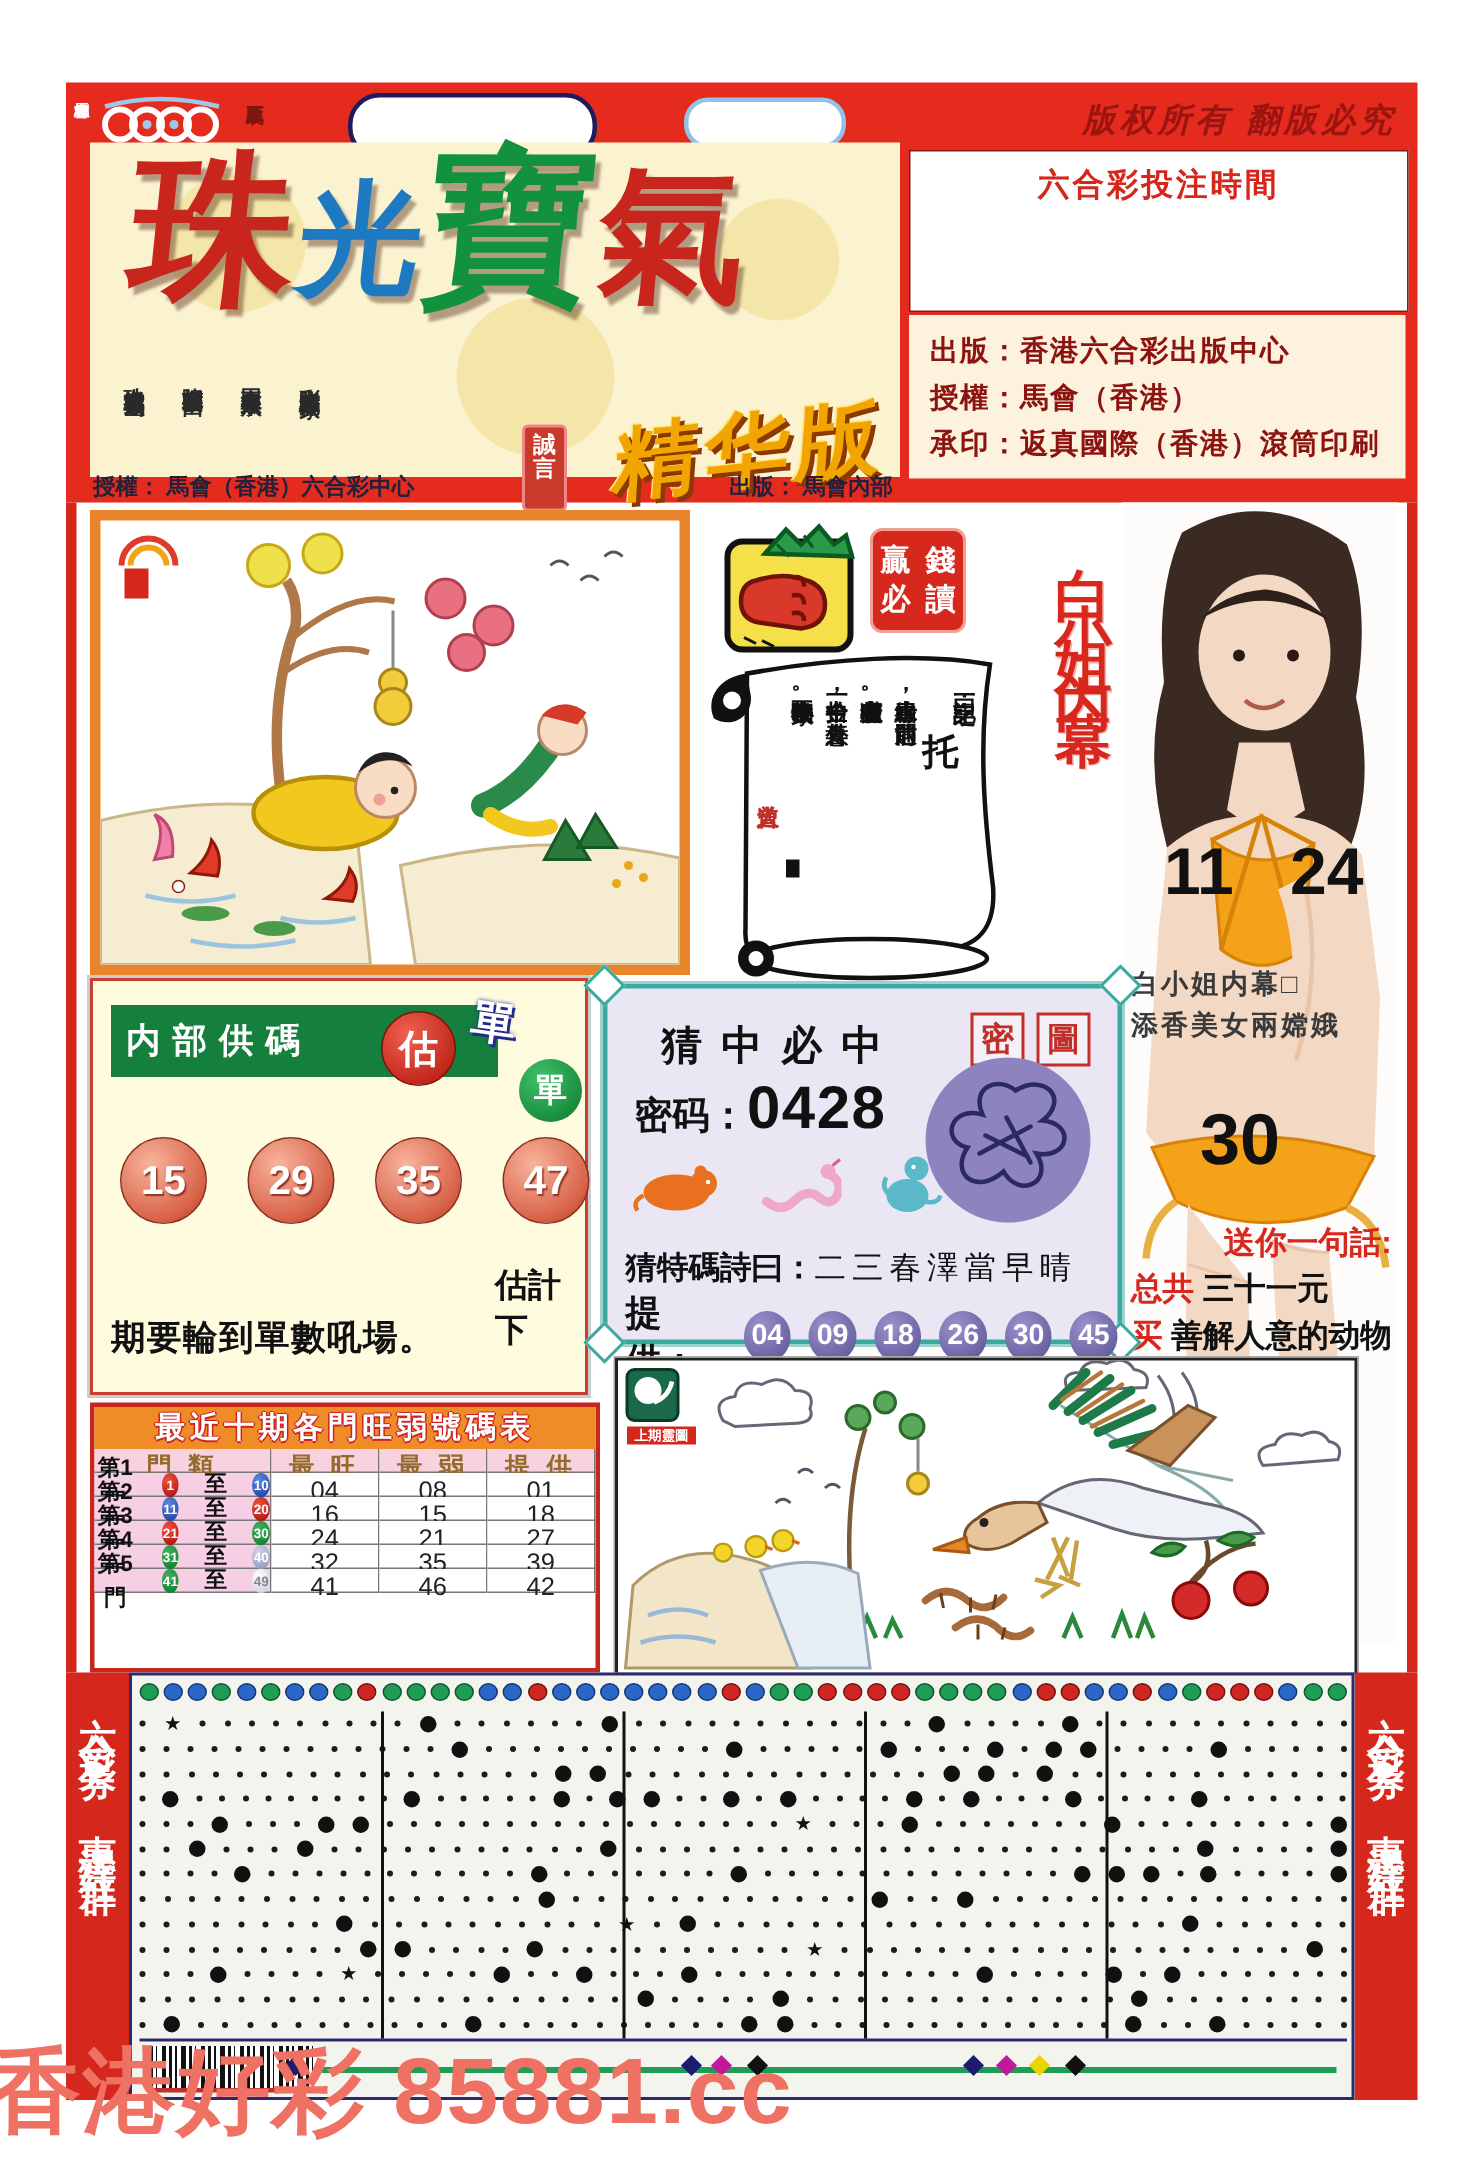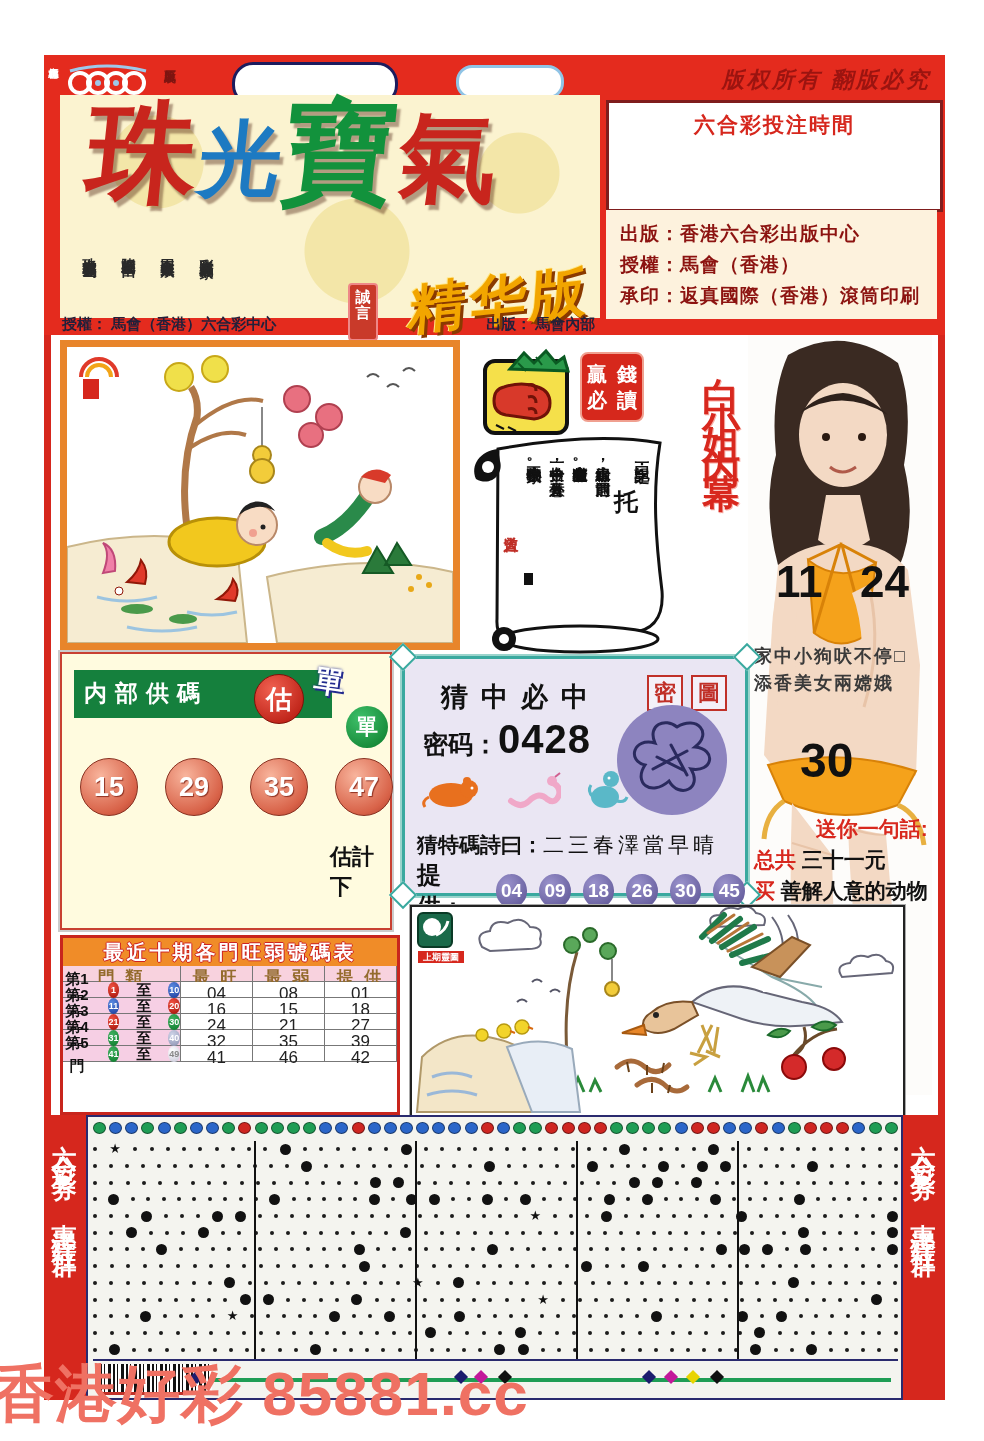--- a/index.html
+++ b/index.html
@@ -27,21 +27,21 @@
   .t1{font-size:82px;color:#1d7ac2;margin:0 2px 8px 2px;}
   .t2{font-size:112px;color:#12923c;}
   .t3{font-size:98px;color:#c8251d;margin-left:4px;margin-bottom:2px;}
   #mottos{left:22px;top:152px;display:flex;flex-direction:row;gap:24px;height:105px;}
   #mottos .mcol{font-size:14px;font-weight:bold;color:#2a2a2a;line-height:15px;letter-spacing:1px;}
   #sealCY{left:288px;top:188px;width:26px;height:50px;background:#c93a2a;border:2px solid #e88;border-radius:4px;
           color:#fff;font-size:15px;font-weight:bold;text-align:center;line-height:16px;padding-top:4px;}
   #jinghua{left:350px;top:168px;font-size:56px;font-weight:bold;color:#f2a500;letter-spacing:4px;
            transform:skewX(-10deg) rotate(-6deg);
            text-shadow:3px 3px 0 #8a3a00,-1px -1px 0 #ffe680;}
-  #betbox{left:562px;top:45px;width:331px;height:106px;background:#fff;border:3px solid #7f1d1d;}
+  #betbox{left:562px;top:45px;width:331px;height:106px;background:#fff;border:1px solid #7f1d1d;}
   #betbox .bt{color:#d6271d;font-size:21px;font-weight:bold;text-align:center;margin-top:8px;letter-spacing:2px;}
   #pubarea{left:562px;top:155px;width:331px;height:103px;background:#fdf2dd;padding-top:6px;}
   .publine{color:#8c1310;font-size:19px;font-weight:bold;margin:5px 0 0 14px;letter-spacing:1px;}
   #hbottom{left:0;top:258px;width:901px;height:22px;color:#23203a;font-size:15px;font-weight:bold;
            display:flex;gap:210px;padding-left:18px;align-items:center;}
 
   
   .rail{width:7px;top:335px;height:780px;background:#d6271d;}
 
   
@@ -304,21 +304,21 @@
       <path d="M30,250 q-14,60 2,130 l20,-4 q-10,-70 0,-120 Z" fill="#f3d9c4"></path>
       <path d="M20,430 Q92,412 168,436 L150,470 Q92,492 36,466 Z" fill="#f5a21b" stroke="#d88208" stroke-width="2"></path>
       <path d="M150,470 q22,10 26,40 M36,466 q-18,12 -20,38" stroke="#e8b040" stroke-width="5" fill="none"></path>
       <path d="M44,468 Q40,580 48,700 Q52,740 46,758 L84,758 Q88,640 84,520 Z" fill="#f3d9c4"></path>
       <path d="M100,492 Q104,600 120,690 Q126,736 122,758 L158,758 Q150,640 138,500 Z" fill="#f3d9c4"></path>
       <path d="M84,520 q-20,-6 -40,-12 M138,500 q-20,0 -38,-8" stroke="#e8c4a8" stroke-width="2" fill="none"></path>
     </svg>
     <div id="n11" class="gnum">11</div>
     <div id="n24" class="gnum">24</div>
     <div id="couplet" class="abs">
-      <div>家中小狗吠不停□</div>
+      <div>白小姐内幕□</div>
       <div>添香美女兩嫦娥</div>
     </div>
     <div id="n30" class="gnum">30</div>
     <div id="gift" class="abs">
       <div class="red">送你一句話:</div>
       <div><span class="red">总共</span> <span class="blk">三十一元</span></div>
       <div><span class="red">买</span> <span class="blk">善解人意的动物</span></div>
     </div>
   </div>
 
@@ -327,20 +327,21 @@
     <div id="sdan" class="abs">單</div>
     <div id="sgu" class="abs">估</div>
     <div id="sgreen" class="abs">單</div>
     <div id="sballs" class="abs">
       <div class="sball">15</div>
       <div class="sball">29</div>
       <div class="sball">35</div>
       <div class="sball">47</div>
     </div>
     <div id="snote1" class="abs">估計下</div>
+    <div id="snote2" class="abs">期要輪到單數吼場。</div>
   </div>
 
   <div id="guess" class="abs">
     <div class="gdia" style="left:-12px;top:-12px;"></div>
     <div class="gdia" style="right:-12px;top:-12px;"></div>
     <div class="gdia" style="left:-12px;bottom:-12px;"></div>
     <div class="gdia" style="right:-12px;bottom:-12px;"></div>
     <div id="gtitle" class="abs">猜中必中</div>
     <div id="gsecret" class="abs">
       <span>密</span>

